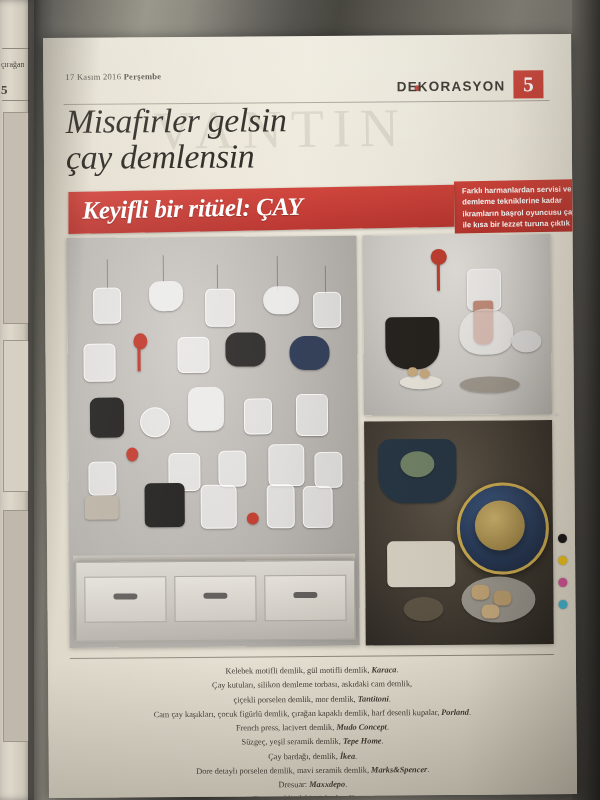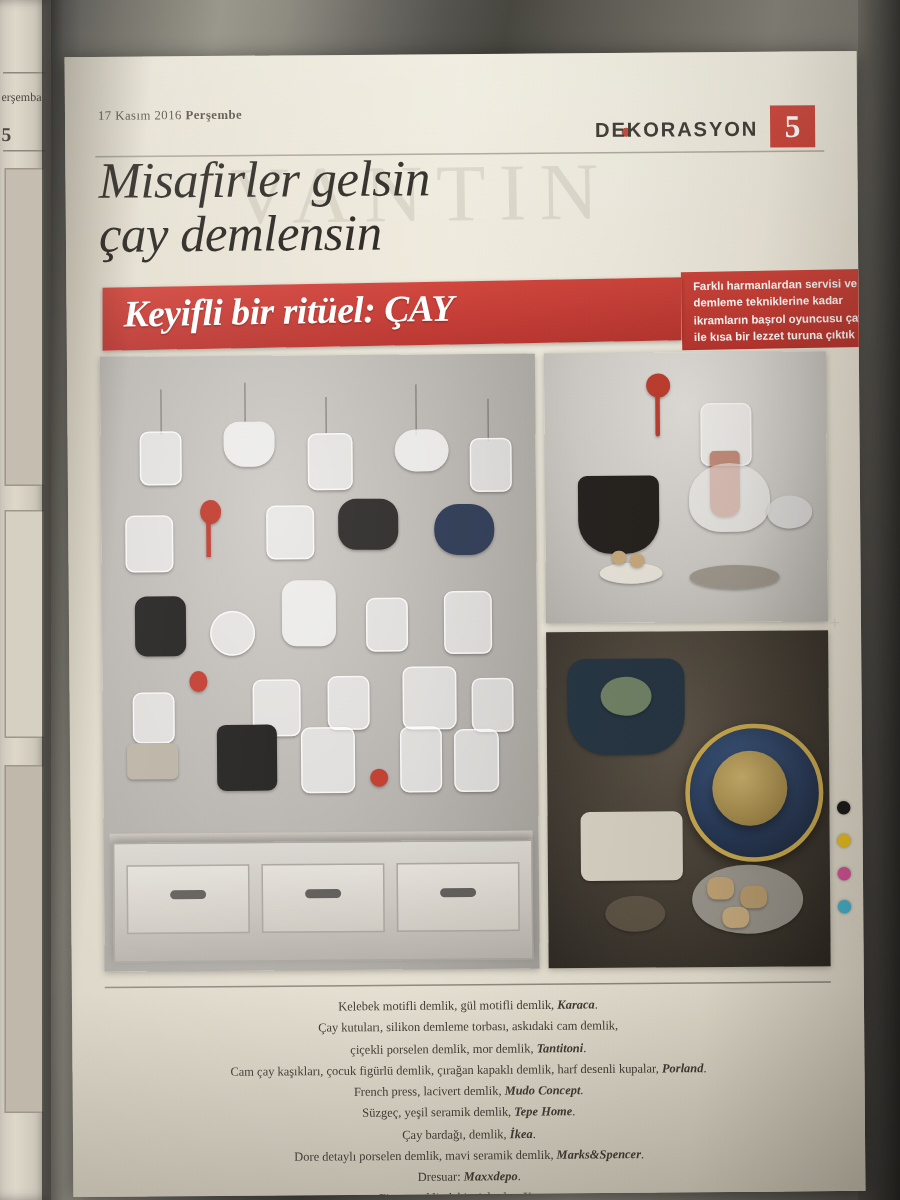--- a/index.html
+++ b/index.html
@@ -315,21 +315,21 @@
     text-align: center;
     font-family: "Liberation Sans", sans-serif;
   }
 </style>
 </head>
 <body>
 
 <div id="page-root">
 
   <div class="left-page">
-    <div class="lp-text lp-date">erşemba</div>
+    <div class="lp-text lp-date">çırağan</div>
     <div class="lp-text lp-num">5</div>
     <div class="lp-rule" style="top:48px"></div>
     <div class="lp-rule" style="top:100px"></div>
     <div class="lp-box" style="top:112px;height:210px"></div>
     <div class="lp-box" style="top:340px;height:150px;background:#d6d0c3"></div>
     <div class="lp-box" style="top:510px;height:230px;background:#bfb8ab"></div>
   </div>
   <div class="gutter"></div>
   <div class="table-bg-right"></div>
 

